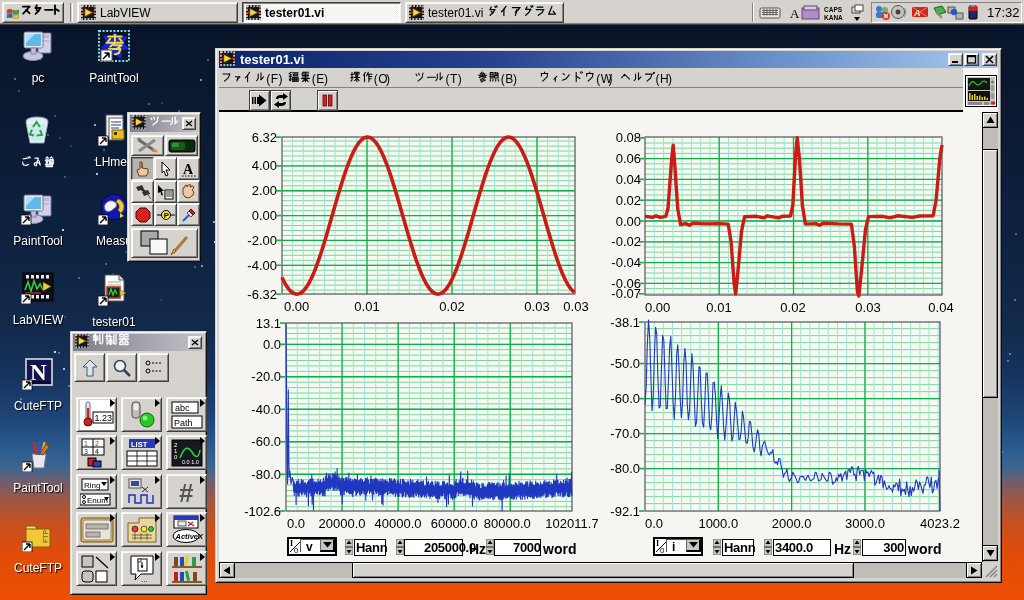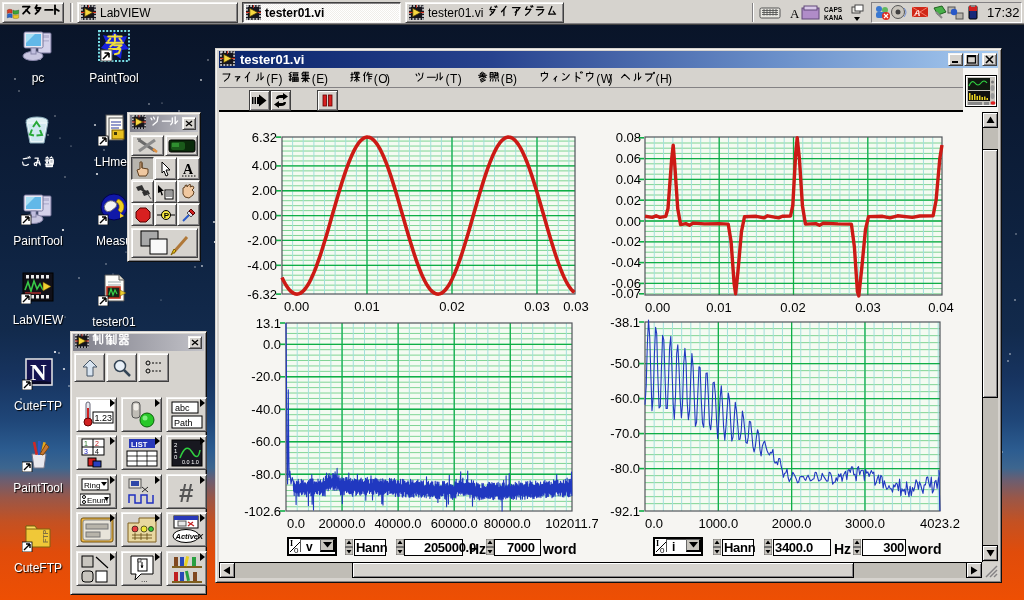--- a/index.html
+++ b/index.html
@@ -1590,21 +1590,21 @@
       <polygon points="1.5,11 6.5,11 4,14.5" fill="#000"></polygon>
     </svg></div>
 <div class="fld" style="left:404px;top:539px;width:59px;height:17px;text-align:right;padding:0 19px;border-width:1px">205000.0</div>
 <div class="abs" style="left:469px;top:541px;font-size:14px;font-weight:bold;color:#000">Hz</div>
 <div class="abs" style="left:486px;top:539px;width:8px;height:16px"><svg width="8" height="16" viewBox="0 0 8 16">
       <rect x="0" y="0" width="8" height="7.5" fill="#c8c5be" stroke="#555" stroke-width="0.8"></rect>
       <rect x="0" y="8.5" width="8" height="7.5" fill="#c8c5be" stroke="#555" stroke-width="0.8"></rect>
       <polygon points="1.5,5 6.5,5 4,1.5" fill="#000"></polygon>
       <polygon points="1.5,11 6.5,11 4,14.5" fill="#000"></polygon>
     </svg></div>
-<div class="fld" style="left:494px;top:539px;width:47px;height:17px;text-align:right;padding:0 12px;border-width:1px">7000</div>
+<div class="fld" style="left:494px;top:539px;width:47px;height:17px;text-align:right;padding:0 18px;border-width:1px">7000</div>
 <div class="abs" style="left:543px;top:541px;font-size:14px;font-weight:bold;color:#000">word</div>
 <div class="abs" style="left:653px;top:537px;width:50px;height:19px;background:#fff;border:2px solid #000"></div>
 <svg class="abs" style="left:655px;top:539px" width="13" height="15" viewBox="0 0 13 15">
     <text x="1" y="7" font-size="8" font-weight="bold" fill="#000" font-family="Liberation Serif">I</text>
     <text x="5" y="14" font-size="8" fill="#000">0</text>
     <line x1="1" y1="13" x2="11" y2="3" stroke="#000" stroke-width="1"></line>
   </svg>
 <div class="abs" style="left:666px;top:539px;width:20px;height:13px;border-left:1px solid #555;border-top:1px solid #555;font-weight:bold;font-size:12px;padding-left:5px;color:#000">i</div>
 <div class="abs" style="left:686px;top:539px;width:15px;height:13px;background:#c8c5be;border:1px solid #666;border-right:2px solid #000;border-bottom:2px solid #000;display:flex;align-items:center;justify-content:center">
     <svg width="9" height="6" viewBox="0 0 9 6">

